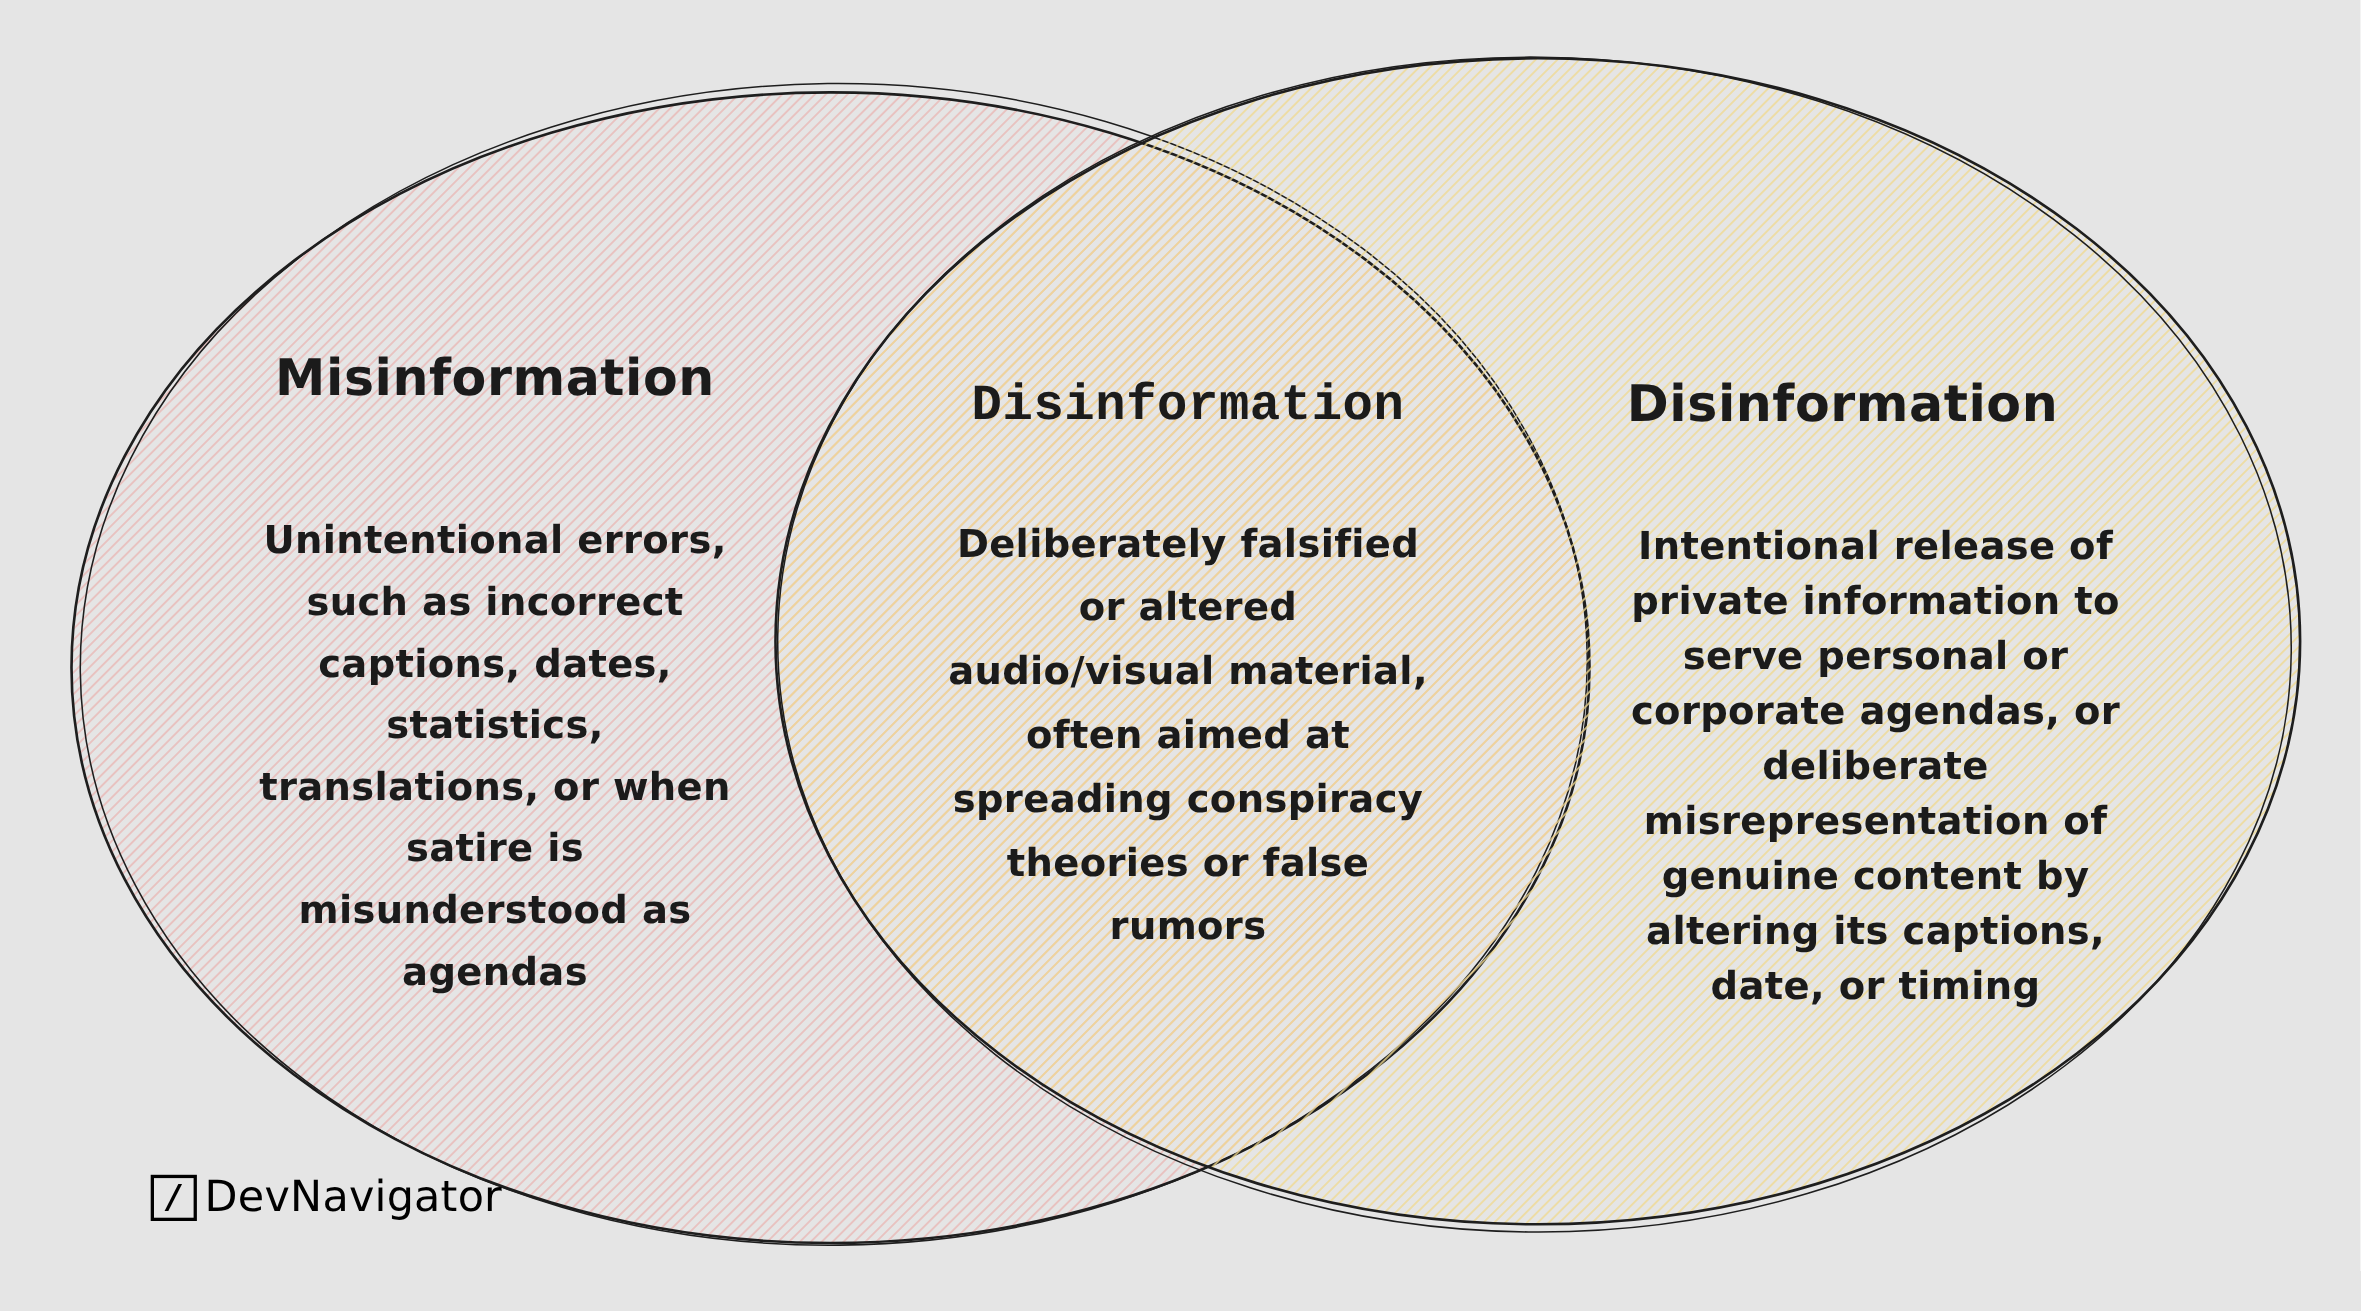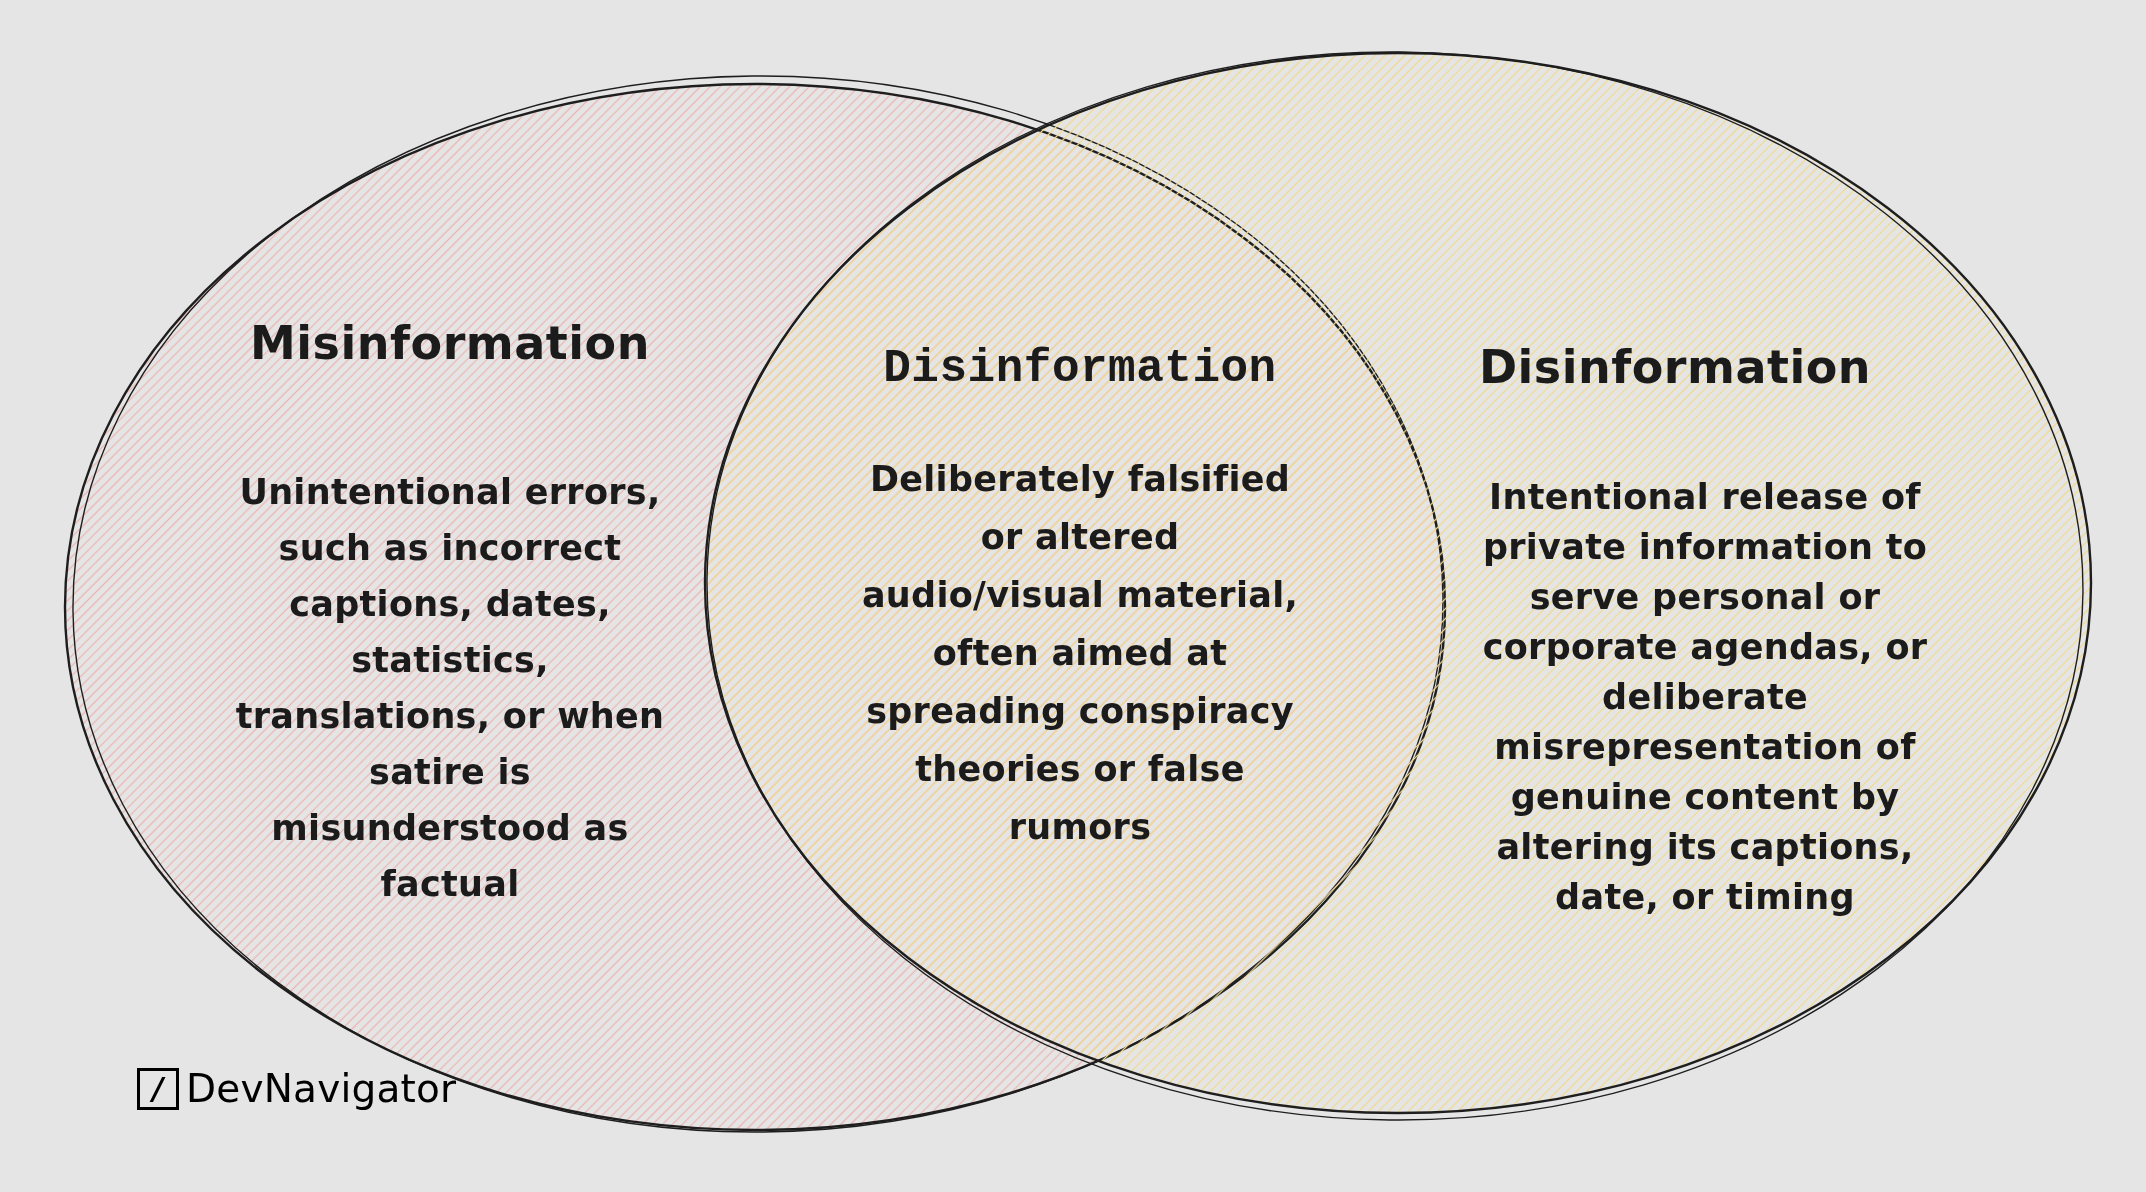--- a/index.html
+++ b/index.html
@@ -20,21 +20,21 @@
     line-height:1.1;
   }
   .set-body{
     font-size:35px;
     font-weight:600;
     letter-spacing:0.3px;
   }
   .left-title  {left:150px; top:318px; width:600px;}
   .left-body   {left:130px; top:464px; width:640px; line-height:56px;}
   .mid-title   {left:830px; top:344px; width:500px;font-family:Liberation Mono, monospace;}
-  .mid-body    {left:790px; top:450px; width:580px; line-height:58px;}
+  .mid-body    {left:790px; top:466px; width:580px; line-height:58px;}
   .right-title {left:1420px;top:342px; width:510px;}
   .right-body  {left:1425px;top:472px; width:560px; line-height:50px;}
   .watermark{
     position:absolute;left:137px;top:1066px;
     display:flex;align-items:center;gap:7px;
     font-family:"DejaVu Sans",sans-serif;
   }
   .logo-box{
     width:36px;height:36px;
     border:3px solid #000;
@@ -71,21 +71,21 @@
   </svg>
 
   <div class="label set-title left-title">Misinformation</div>
   <div class="label set-body left-body">Unintentional errors,
 such as incorrect
 captions, dates,
 statistics,
 translations, or when
 satire is
 misunderstood as
-factual</div>
+agendas</div>
 
   <div class="label set-title mid-title">Disinformation</div>
   <div class="label set-body mid-body">Deliberately falsified
 or altered
 audio/visual material,
 often aimed at
 spreading conspiracy
 theories or false
 rumors</div>
 

